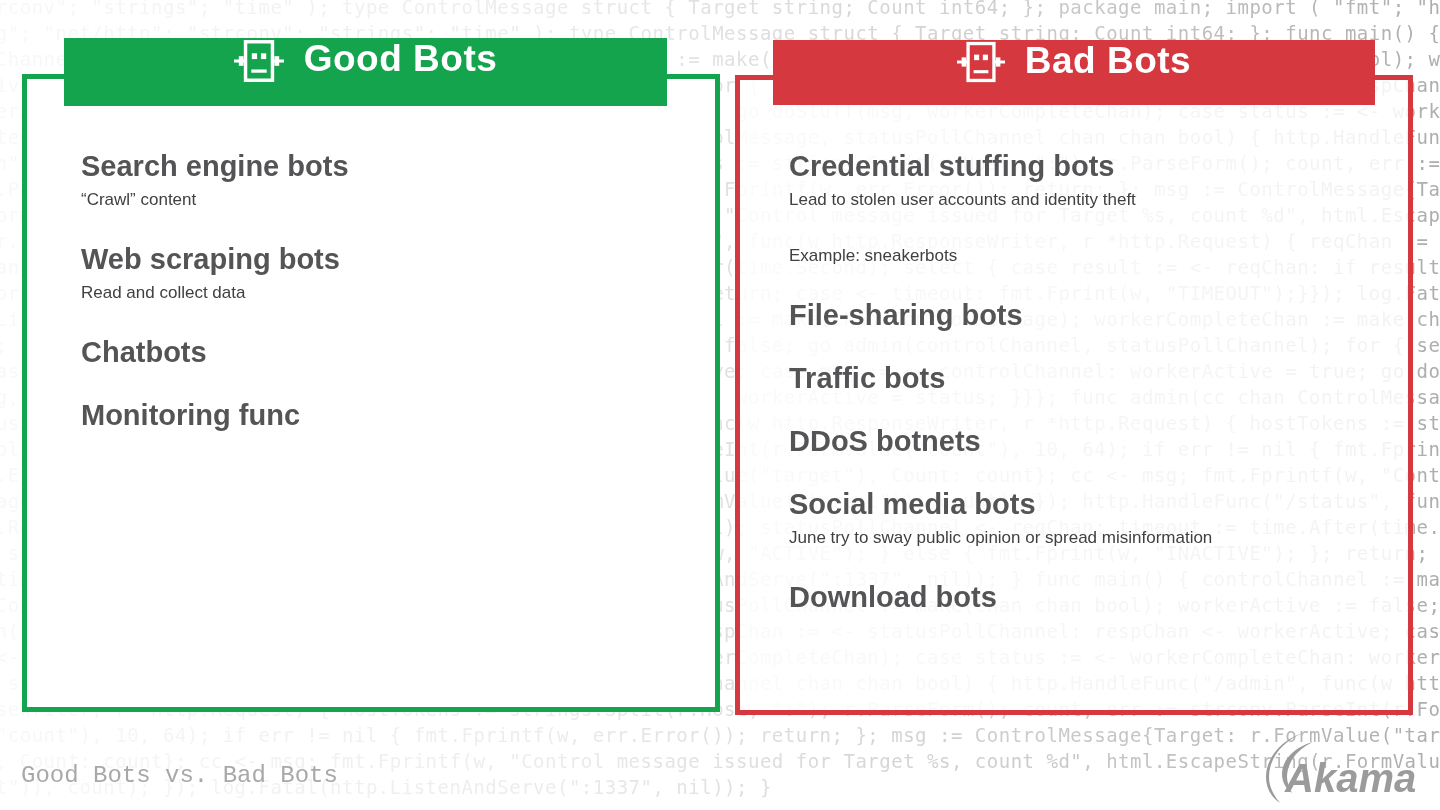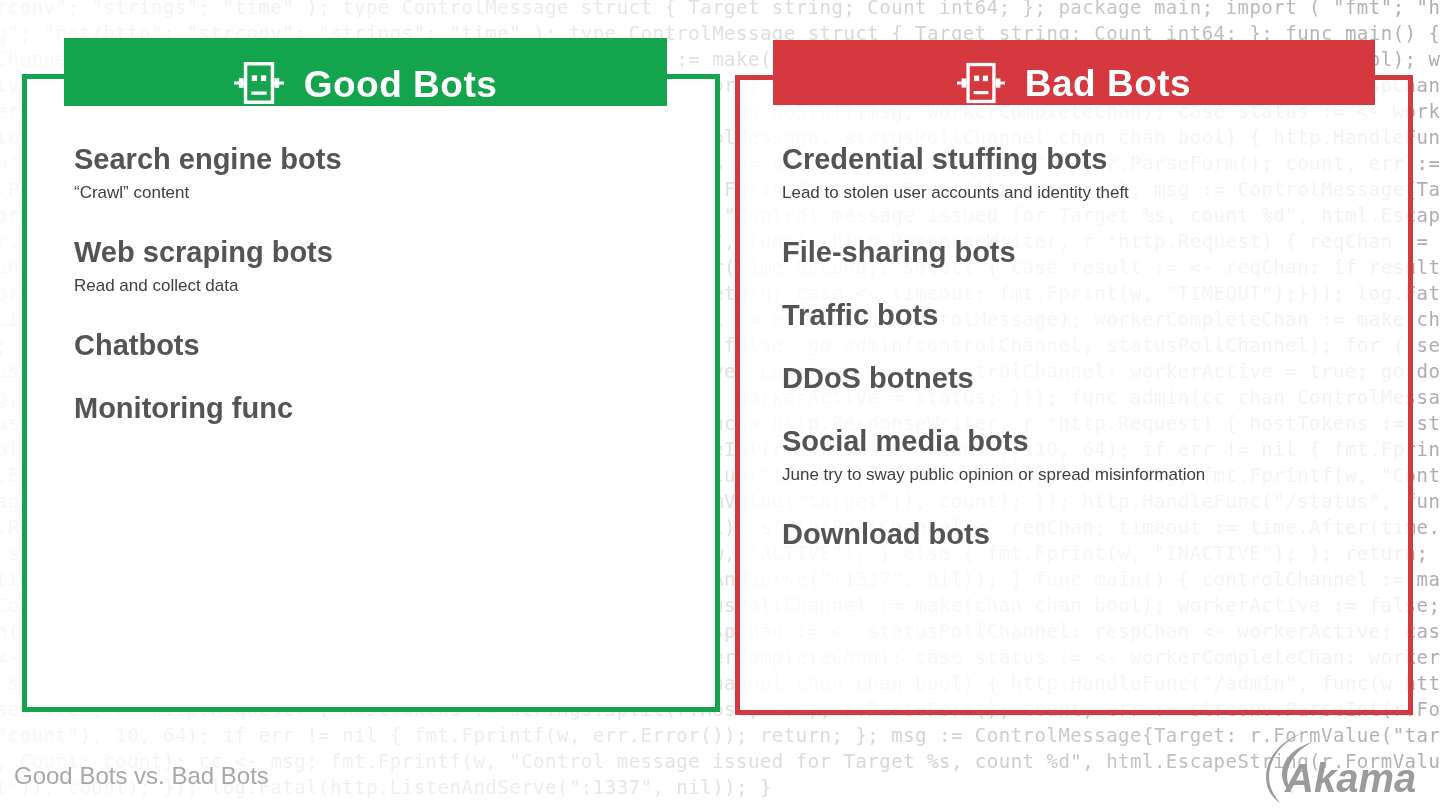--- a/index.html
+++ b/index.html
@@ -28,31 +28,31 @@
     left:22px;top:74px;width:698px;height:638px;
     border:5px solid #14a44d;background:#ffffff;
     padding:52px 28px 0 37px;
   }
   .panel-bad{
     left:735px;top:75px;width:678px;height:640px;
     border:5px solid #d5393f;background:rgba(255,255,255,.84);
     padding:51px 18px 0 32px;
   }
   .banner{
-    position:absolute;z-index:3;display:flex;align-items:flex-end;justify-content:center;gap:20px;
+    position:absolute;z-index:3;display:flex;align-items:flex-start;justify-content:center;gap:20px;
   }
   .banner-good{left:64px;top:38px;width:603px;height:68px;background:#14a44d;}
   .banner-bad{left:773px;top:40px;width:602px;height:65px;background:#d5393f;gap:20px;}
   .banner-title{color:#ffffff;font-size:37px;font-weight:bold;letter-spacing:.5px;}
   .robot{display:flex;align-items:center;}
-  .bot-list{list-style:none;margin:10px;padding:0;}
+  .bot-list{list-style:none;margin:17px;padding:0;}
   .bot-item{margin-bottom:27px;}
   .bot-label{font-size:29px;line-height:36px;font-weight:bold;color:#545456;}
   .bot-sub{font-size:17px;line-height:29px;color:#404042;margin-top:1px;}
-  .caption{position:absolute;left:14px;top:762px;z-index:2;font-size:24px;color:#a8a8a8;}
+  .caption{position:absolute;left:21px;top:762px;z-index:2;font-size:24px;color:#a8a8a8;font-family:Liberation Mono, monospace;}
   .logo{position:absolute;right:25px;top:733px;z-index:2;}
 </style>
 </head>
 <body>
 
 <div class="canvas">
 
   <pre class="code-bg">"strconv"; "strings"; "time" ); type ControlMessage struct { Target string; Count int64; }; package main; import ( "fmt"; "html"; "log"; "net/http"; "strconv"; "strings"; "time" ); type ControlMessage struct { Target string; Count int64; }; func main() { controlChannel := make(chan ControlMessage); workerCompleteChan := make(chan bool); statusPollChannel := make(chan chan bool); workerActive := false; go admin(controlChannel, statusPollChannel); for { select { case respChan := &lt;- statusPollChannel: respChan &lt;- workerActive; case msg := &lt;- controlChannel: workerActive = true; go doStuff(msg, workerCompleteChan); case status := &lt;- workerCompleteChan: workerActive = status; }}}; func admin(cc chan ControlMessage, statusPollChannel chan chan bool) { http.HandleFunc("/admin", func(w http.ResponseWriter, r *http.Request) { hostTokens := strings.Split(r.Host, ":"); r.ParseForm(); count, err := strconv.ParseInt(r.FormValue("count"), 10, 64); if err != nil { fmt.Fprintf(w, err.Error()); return; }; msg := ControlMessage{Target: r.FormValue("target"), Count: count}; cc &lt;- msg; fmt.Fprintf(w, "Control message issued for Target %s, count %d", html.EscapeString(r.FormValue("target")), count); }); http.HandleFunc("/status", func(w http.ResponseWriter, r *http.Request) { reqChan := make(chan bool); statusPollChannel &lt;- reqChan; timeout := time.After(time.Second); select { case result := &lt;- reqChan: if result { fmt.Fprint(w, "ACTIVE"); } else { fmt.Fprint(w, "INACTIVE"); }; return; case &lt;- timeout: fmt.Fprint(w, "TIMEOUT");}}); log.Fatal(http.ListenAndServe(":1337", nil)); } func main() { controlChannel := make(chan ControlMessage); workerCompleteChan := make(chan bool); statusPollChannel := make(chan chan bool); workerActive := false; go admin(controlChannel, statusPollChannel); for { select { case respChan := &lt;- statusPollChannel: respChan &lt;- workerActive; case msg := &lt;- controlChannel: workerActive = true; go doStuff(msg, workerCompleteChan); case status := &lt;- workerCompleteChan: workerActive = status; }}}; func admin(cc chan ControlMessage, statusPollChannel chan chan bool) { http.HandleFunc("/admin", func(w http.ResponseWriter, r *http.Request) { hostTokens := strings.Split(r.Host, ":"); r.ParseForm(); count, err := strconv.ParseInt(r.FormValue("count"), 10, 64); if err != nil { fmt.Fprintf(w, err.Error()); return; }; msg := ControlMessage{Target: r.FormValue("target"), Count: count}; cc &lt;- msg; fmt.Fprintf(w, "Control message issued for Target %s, count %d", html.EscapeString(r.FormValue("target")), count); }); http.HandleFunc("/status", func(w http.ResponseWriter, r *http.Request) { reqChan := make(chan bool); statusPollChannel &lt;- reqChan; timeout := time.After(time.Second); select { case result := &lt;- reqChan: if result { fmt.Fprint(w, "ACTIVE"); } else { fmt.Fprint(w, "INACTIVE"); }; return; case &lt;- timeout: fmt.Fprint(w, "TIMEOUT");}}); log.Fatal(http.ListenAndServe(":1337", nil)); } func main() { controlChannel := make(chan ControlMessage); workerCompleteChan := make(chan bool); statusPollChannel := make(chan chan bool); workerActive := false; go admin(controlChannel, statusPollChannel); for { select { case respChan := &lt;- statusPollChannel: respChan &lt;- workerActive; case msg := &lt;- controlChannel: workerActive = true; go doStuff(msg, workerCompleteChan); case status := &lt;- workerCompleteChan: workerActive = status; }}}; func admin(cc chan ControlMessage, statusPollChannel chan chan bool) { http.HandleFunc("/admin", func(w http.ResponseWriter, r *http.Request) { hostTokens := strings.Split(r.Host, ":"); r.ParseForm(); count, err := strconv.ParseInt(r.FormValue("count"), 10, 64); if err != nil { fmt.Fprintf(w, err.Error()); return; }; msg := ControlMessage{Target: r.FormValue("target"), Count: count}; cc &lt;- msg; fmt.Fprintf(w, "Control message issued for Target %s, count %d", html.EscapeString(r.FormValue("target")), count); }); log.Fatal(http.ListenAndServe(":1337", nil)); }</pre>
   <div class="code-fade"></div>
 
@@ -84,20 +84,21 @@
 
   <section class="panel panel-bad">
     <ul class="bot-list">
 
         <li class="bot-item">
           <div class="bot-label">Credential stuffing bots</div>
           <div class="bot-sub">Lead to stolen user accounts and identity theft</div>
         </li>
 
         <li class="bot-item">
+          <div class="bot-sub">Example: sneakerbots</div>
         </li>
 
 
         <li class="bot-item">
           <div class="bot-label">File-sharing bots</div>
 
         </li>
 
         <li class="bot-item">
           <div class="bot-label">Traffic bots</div>

